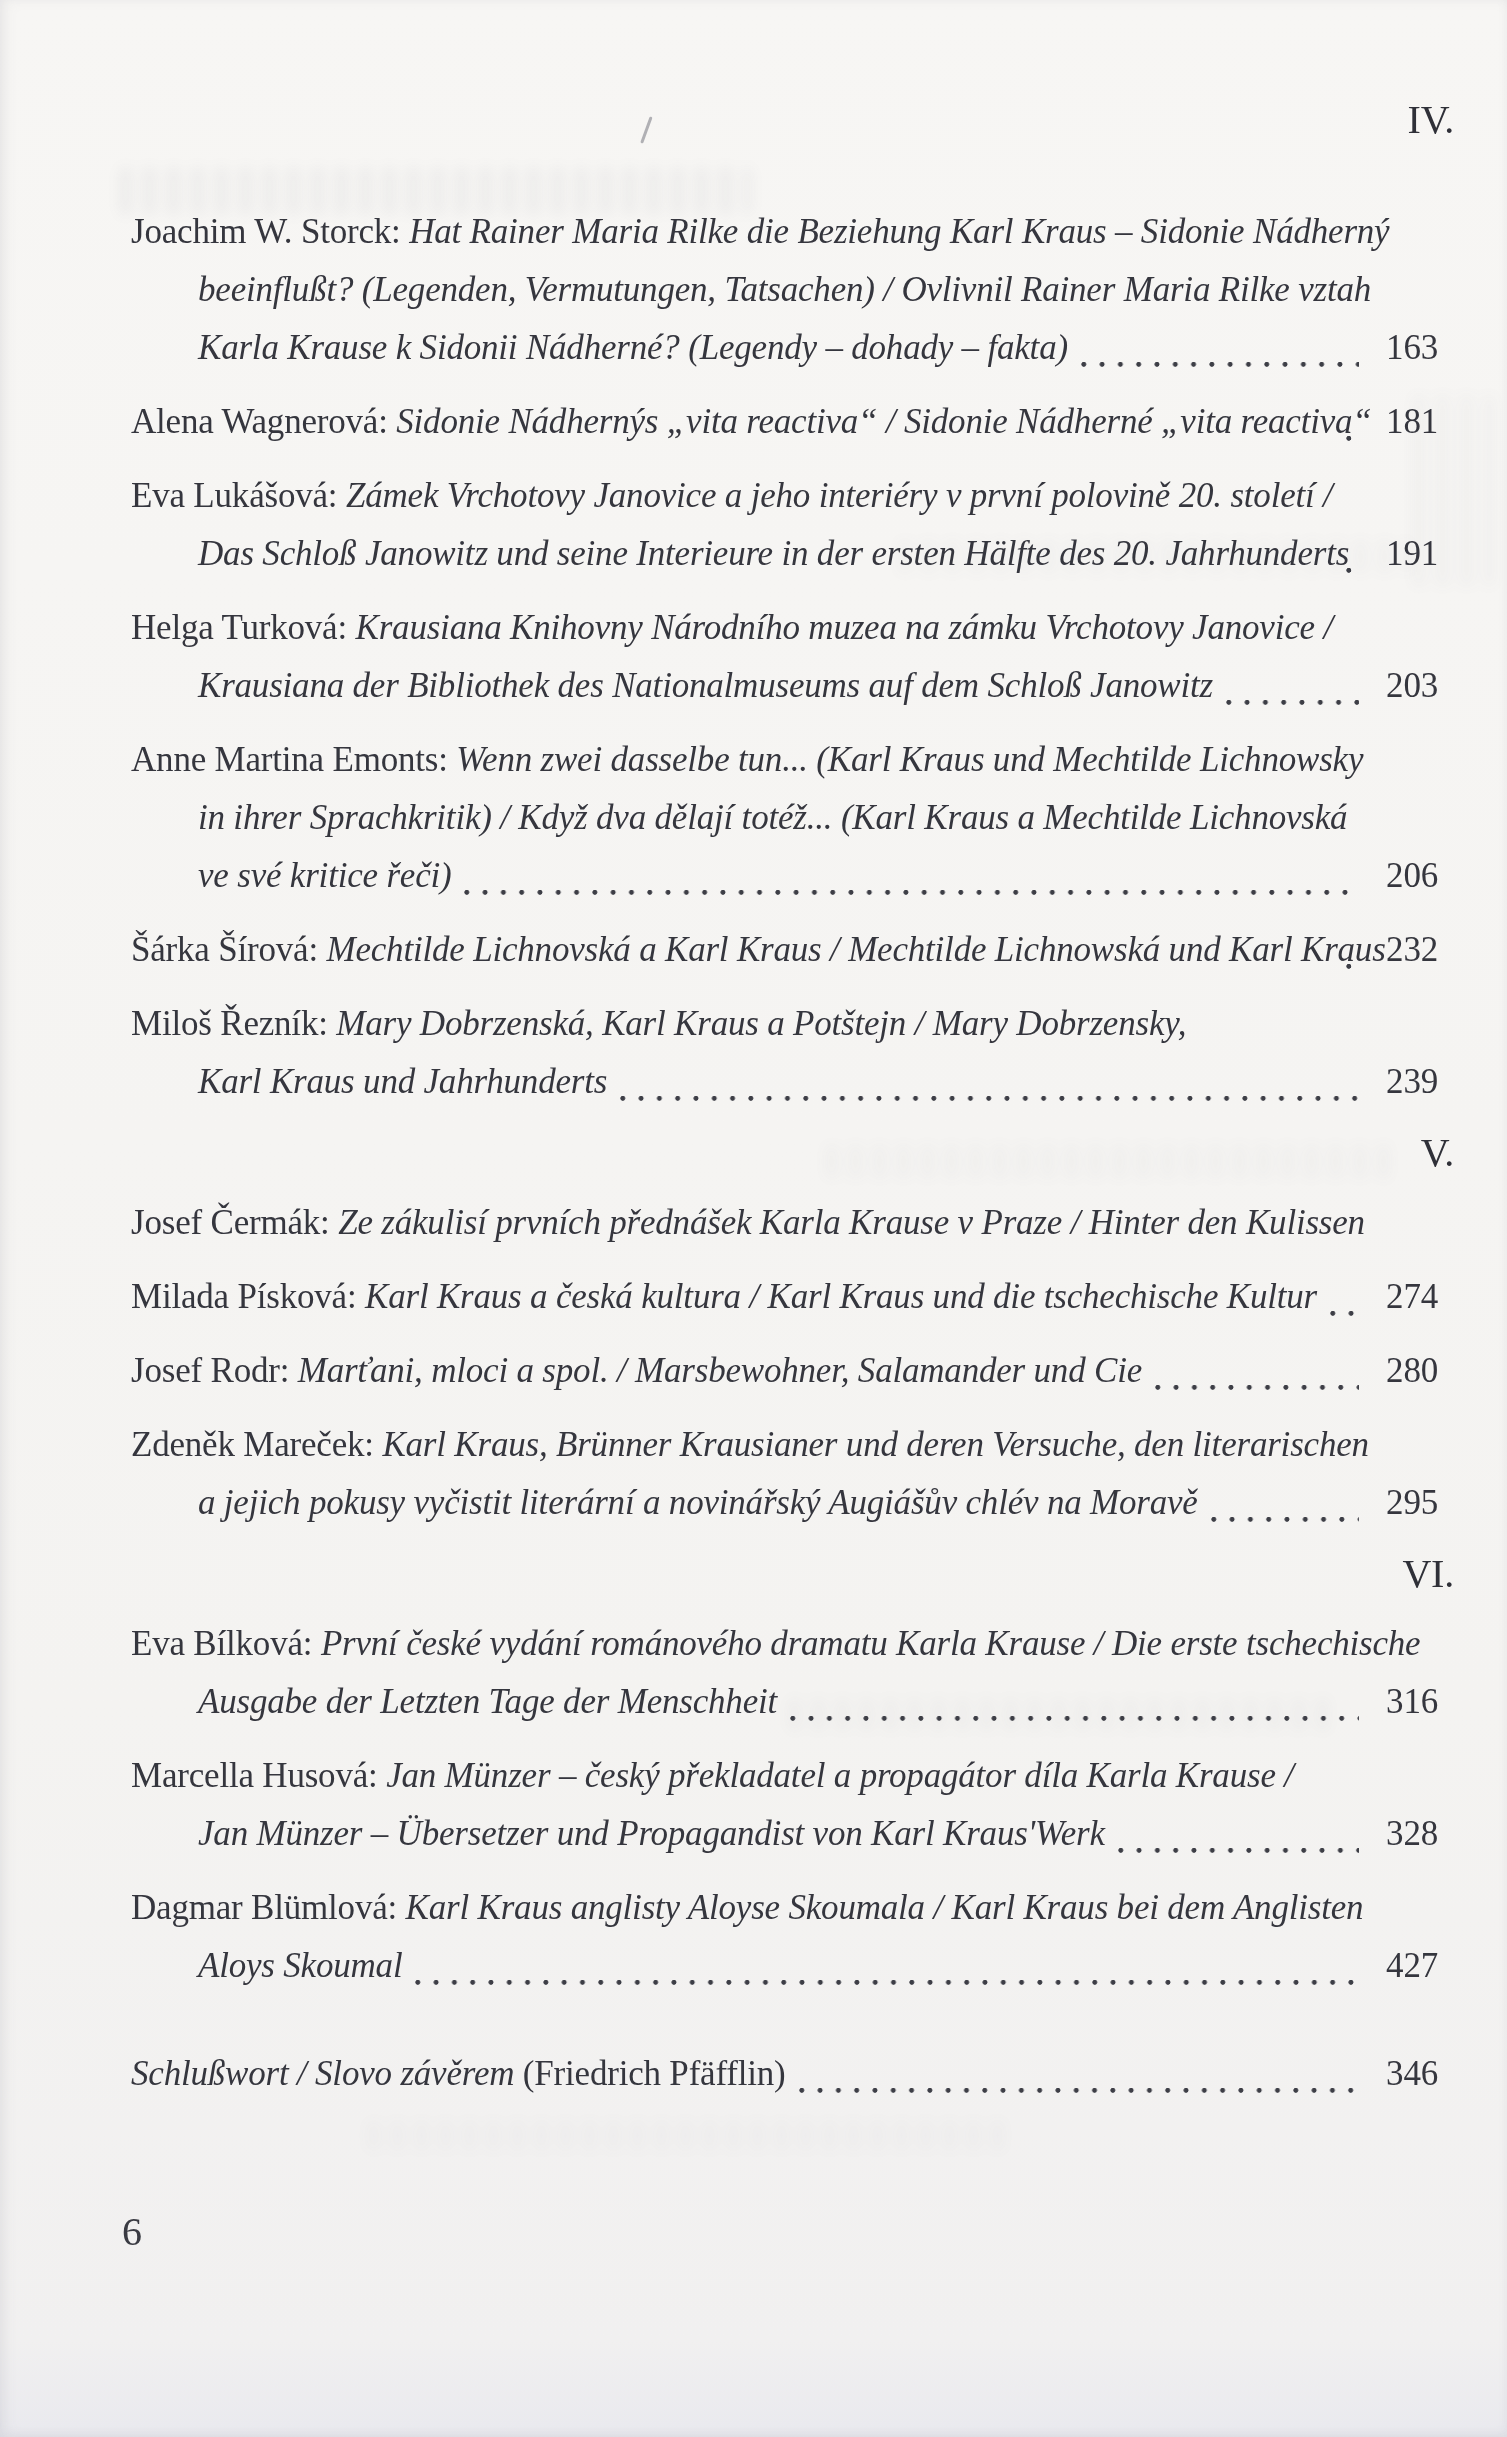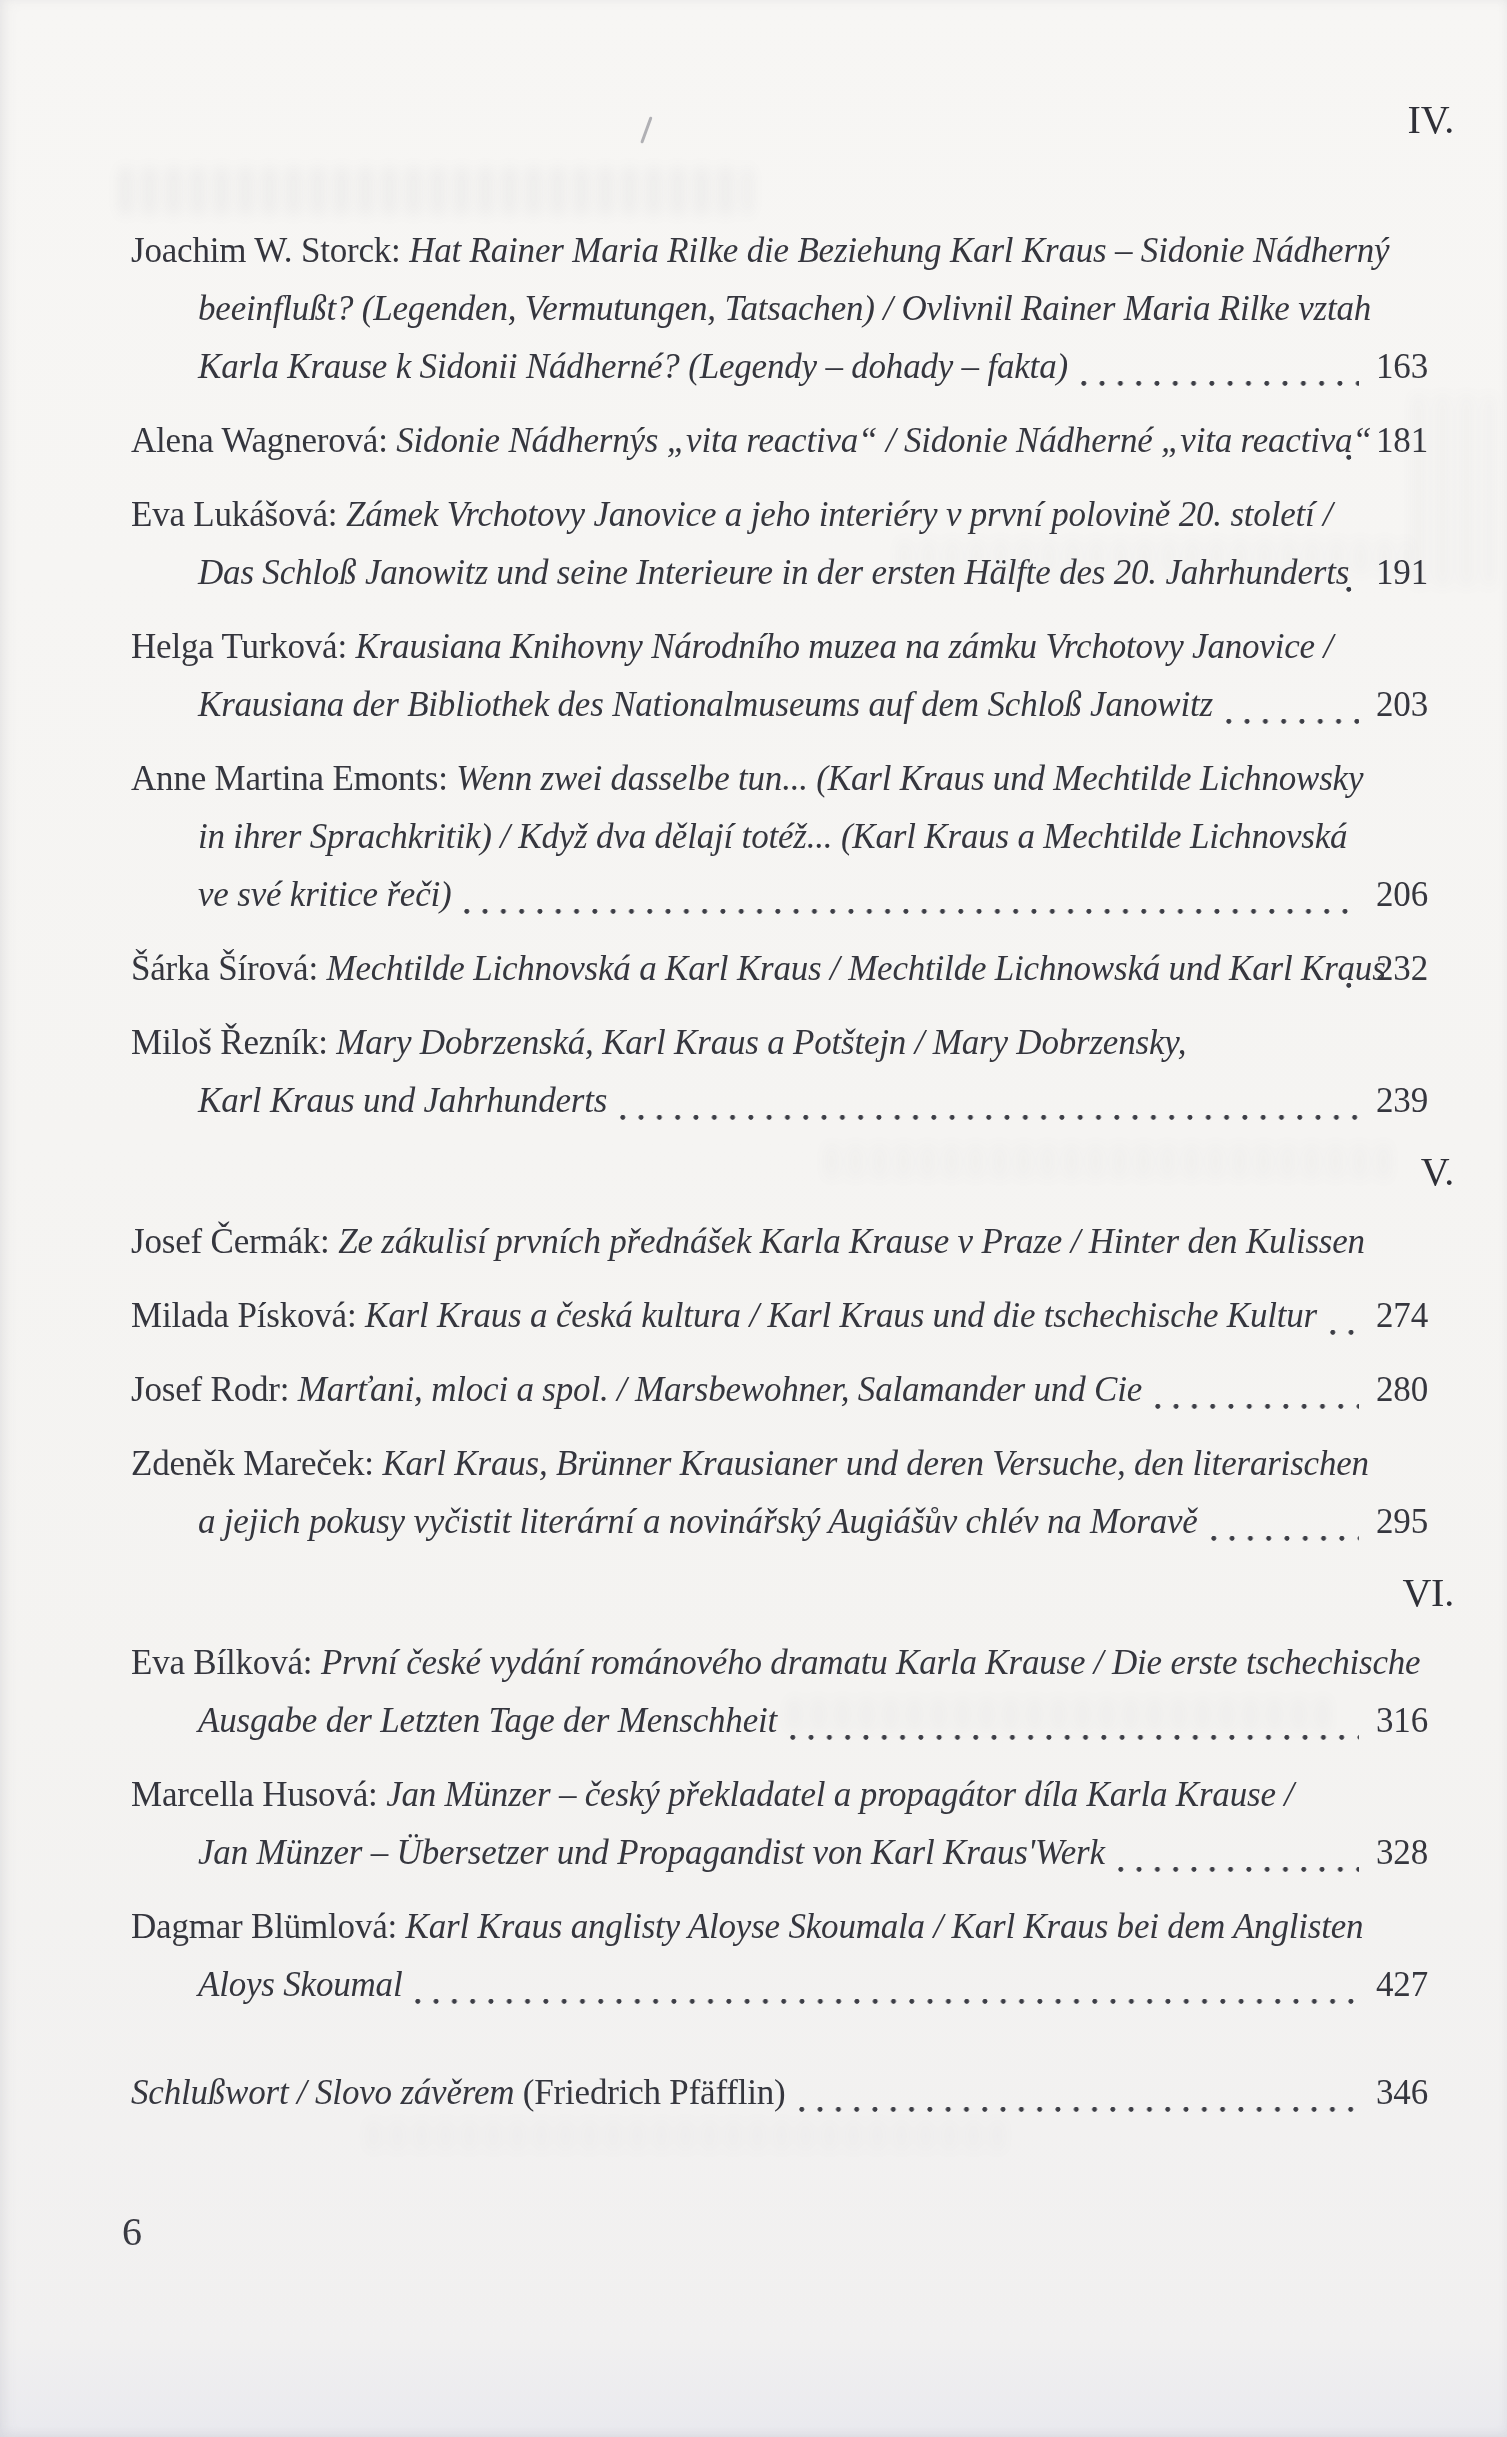--- a/index.html
+++ b/index.html
@@ -14,35 +14,35 @@
     box-shadow:inset 5.5px 0 13px rgba(120,120,130,.08), inset 0 -3.7px 9.2px rgba(130,132,150,.08);
   }
   .content{
     position:absolute;left:115px;top:94px;width:1339px;
     font-size:35px;line-height:58px;letter-spacing:-0.2px;
   }
   .section-header{
     text-align:right;font-size:40px;line-height:51px;
     margin:13.8px 0 0 0;color:#2f3038;
   }
-  .section-header.first{margin-top:0;margin-bottom:77px;}
+  .section-header.first{margin-top:0;margin-bottom:58px;}
   .toc-entry{margin:16px;}
   .toc-entry.gap-before{margin-top:50px;}
   .line{display:flex;align-items:baseline;white-space:nowrap;}
   .line.indent{padding-left:67px;}
   .txt{flex:0 1 auto;min-width:0;}
   .roman{font-style:normal;}
   .it{font-style:italic;}
   .leader{
     flex:1 1 auto;min-width:13px;height:13px;align-self:flex-end;
     margin:0 7.3px 8.3px 13px;
     background-image:radial-gradient(circle at 2.8px 8.3px,#3d3e46 2.1px,rgba(0,0,0,0) 2.8px);
     background-size:18.3px 13px;background-repeat:repeat-x;
   }
-  .pagenum{flex:0 0 auto;font-style:normal;min-width:72px;text-align:center;}
+  .pagenum{flex:0 0 auto;font-style:normal;min-width:72px;text-align:right;}
   .folio{position:absolute;left:122px;top:2208px;font-size:40px;color:#3a3b43;}
   .ghost{
     position:absolute;border-radius:5.5px;pointer-events:none;
     background:repeating-linear-gradient(90deg,rgba(108,110,124,.55) 0 13px,rgba(108,110,124,0) 13px 24px);
     filter:blur(6.4px);opacity:.10;
   }
   .mark-slash{
     position:absolute;left:645px;top:116px;width:2.8px;height:27.5px;
     background:#8a8a92;transform:rotate(20deg);opacity:.65;border-radius:1.8px;
   }

